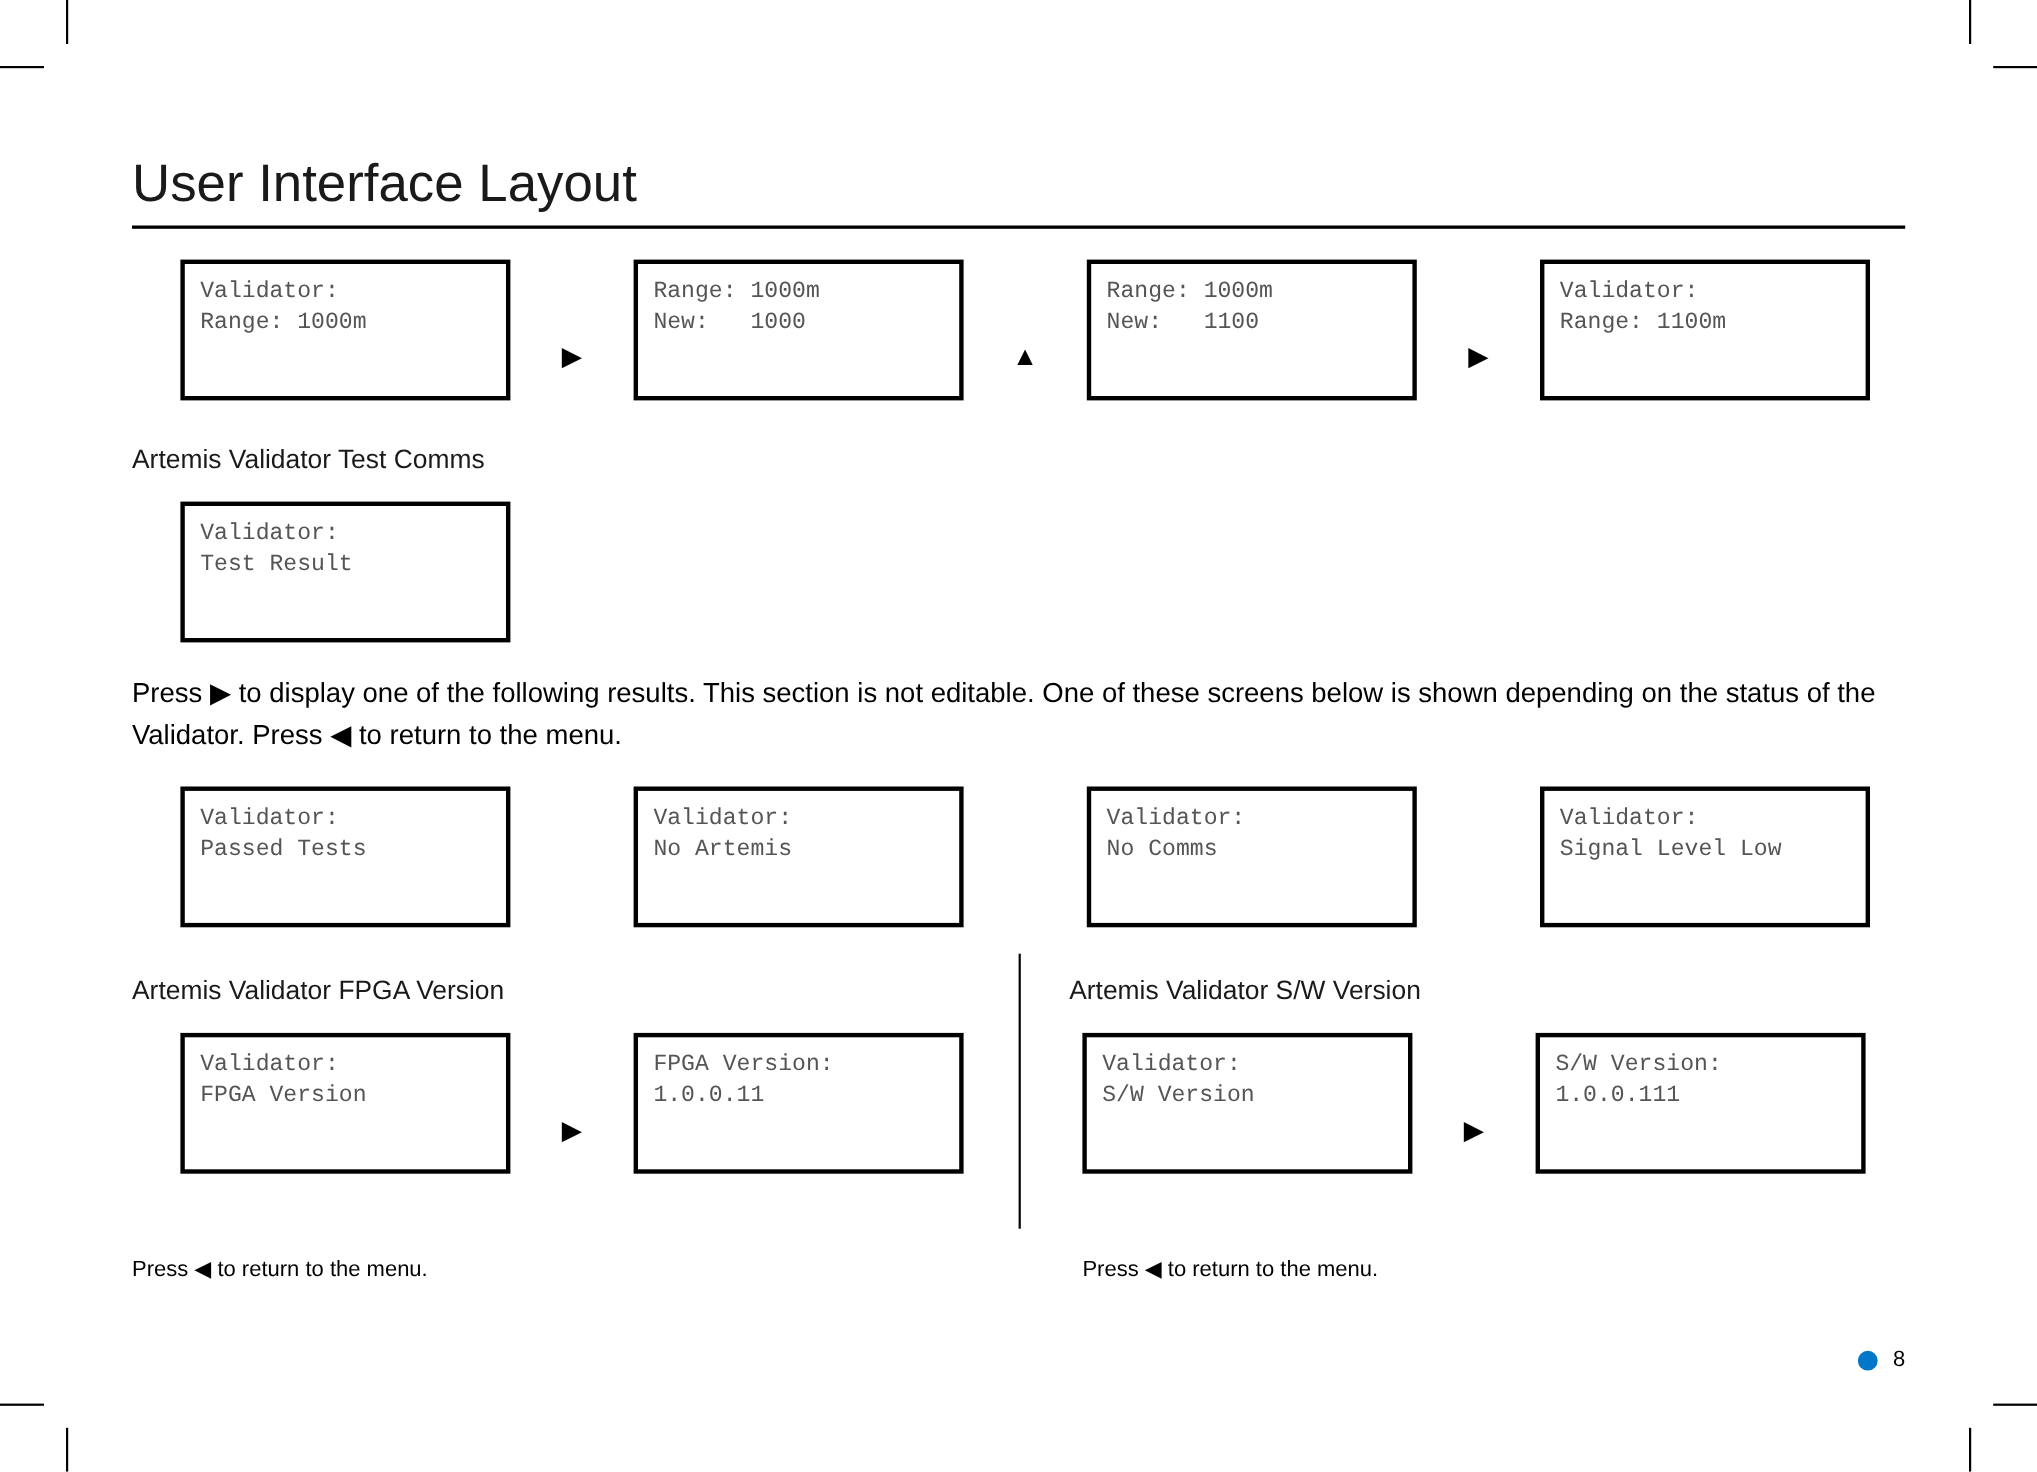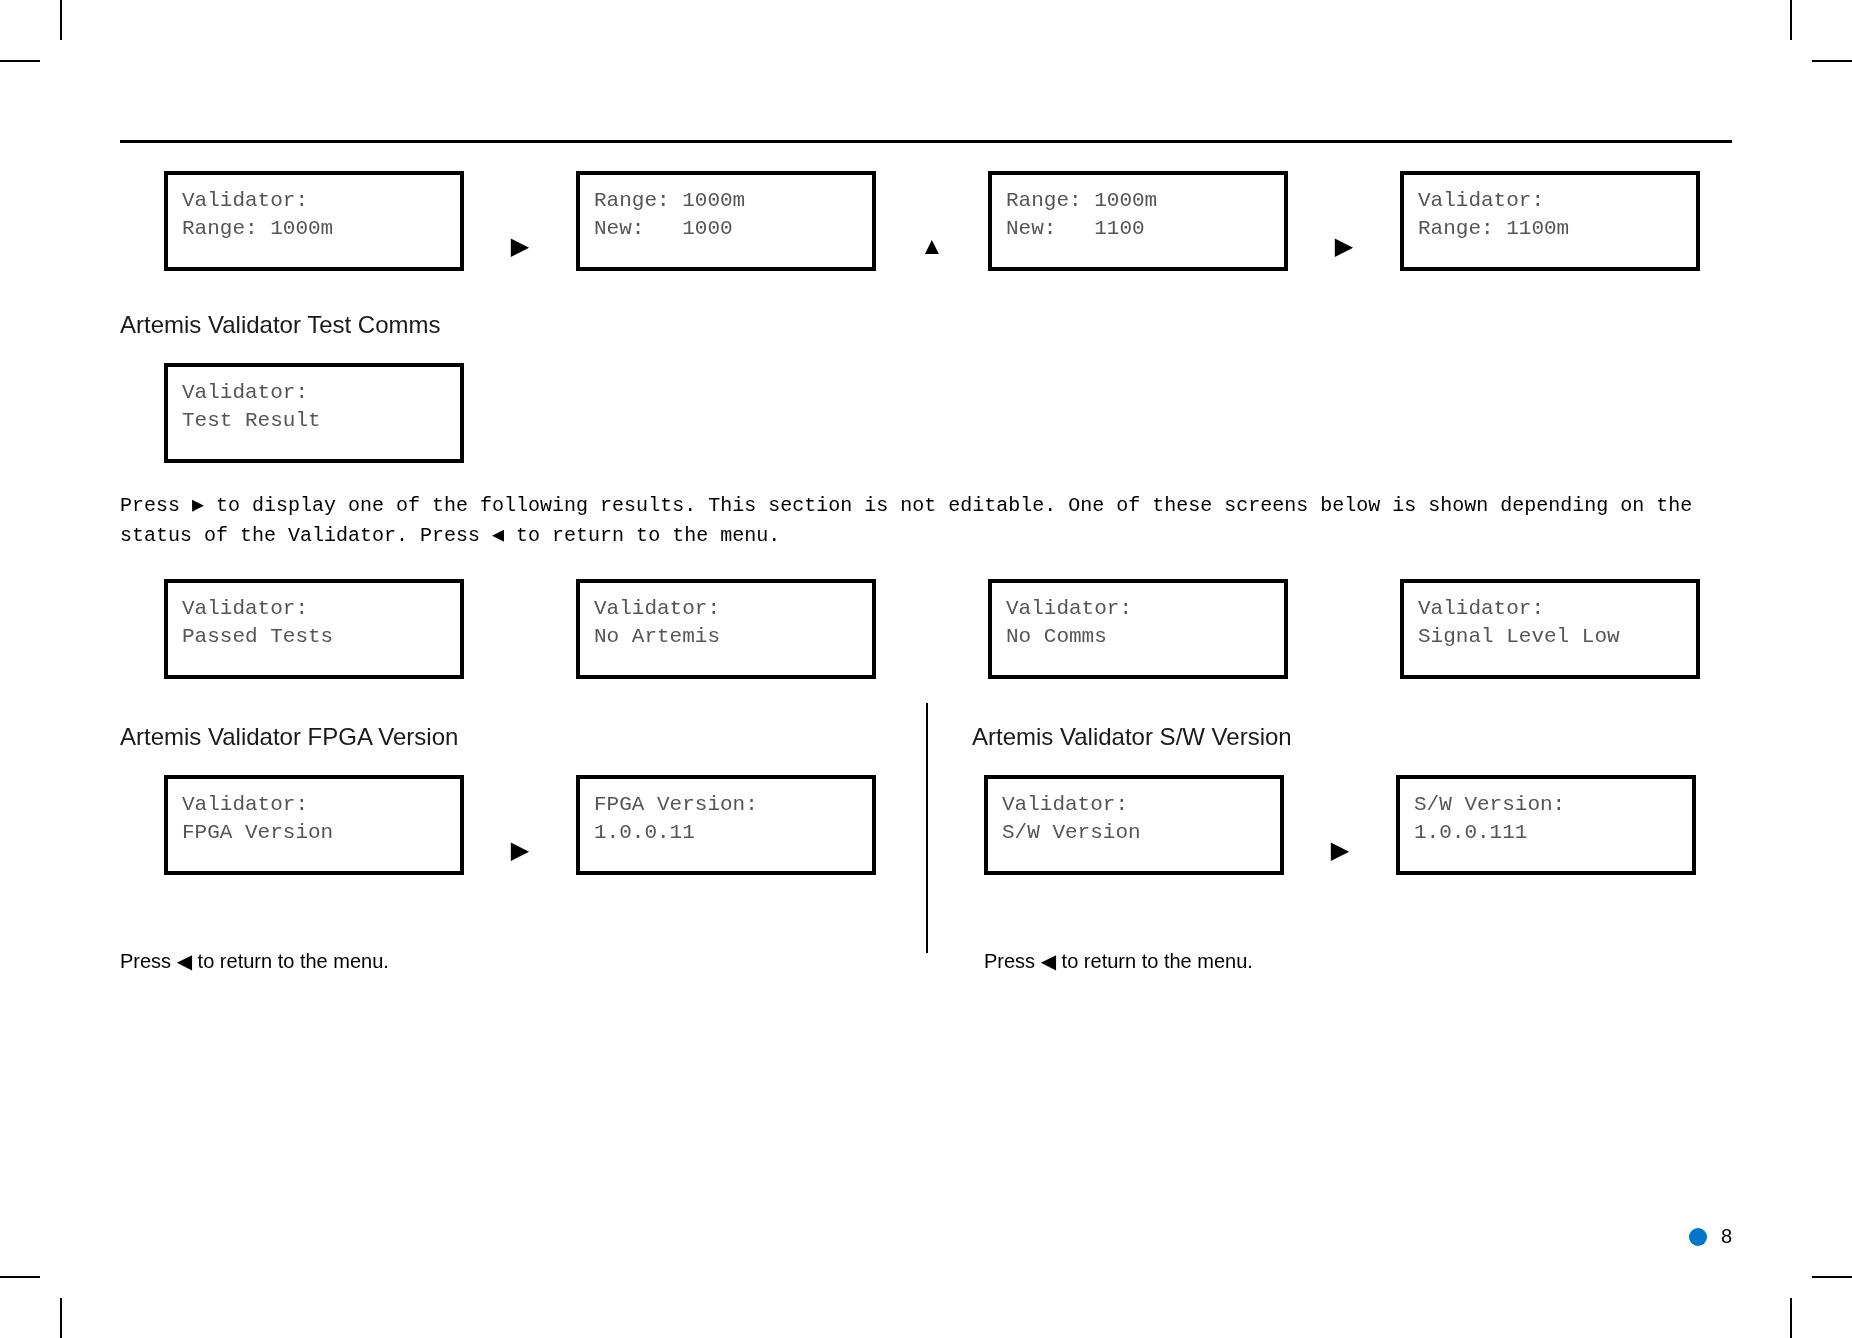--- a/index.html
+++ b/index.html
@@ -14,24 +14,24 @@
     .tr-v { right:60px; top:0; }
     .bl-h { left:0; bottom:60px; }
     .bl-v { left:60px; bottom:0; }
     .br-h { right:0; bottom:60px; }
     .br-v { right:60px; bottom:0; }
     h1 { font-size: 48px; font-weight: 400; color:#1a1a1a; margin-bottom:10px; }
     hr.rule { border:none; border-top:3px solid #000; margin-bottom:28px; }
     .section-title { font-size:24px; font-weight:400; color:#1a1a1a; margin:14px 0 24px 0; }
     .row { display:flex; align-items:center; gap:0; margin-left:44px; margin-bottom:20px; }
     .cell { display:flex; align-items:center; }
-    .screen { border:4px solid #000; width:300px; height:100px; padding:12px 14px 0 14px; font-family:"Courier New", monospace; font-size:21px; line-height:1.35; color:#555; white-space:pre; overflow:hidden; }
+    .screen { border:4px solid #000; width:300px; height:128px; padding:12px 14px 0 14px; font-family:"Courier New", monospace; font-size:21px; line-height:1.35; color:#555; white-space:pre; overflow:hidden; }
     .gap { width:112px; display:flex; align-items:flex-end; justify-content:center; height:90px; padding-bottom:6px; }
     .arrow { font-size:24px; font-family: Arial, sans-serif; color:#000; }
-    .note { font-size:20px; margin:28px 0 28px 0; line-height:1.5; color:#000;font-family:Liberation Mono, monospace; }
+    .note { font-size:25px; margin:28px 0 28px 0; line-height:1.5; color:#000; }
     .two-col { display:flex; position:relative; }
     .col { width:50%; }
     .col-left { }
     .col-right { padding-left:46px; }
     .vline { position:absolute; left:50%; top:-6px; width:2px; height:250px; background:#000; }
     .footnote { font-size:20px; margin-top:74px; }
     .pagefoot { position:absolute; right:120px; bottom:90px; display:flex; align-items:center; gap:14px; font-size:20px; }
     .dot { width:18px; height:18px; border-radius:50%; background:#0077c8; display:inline-block; }
   </style>
 </head>
@@ -40,20 +40,21 @@
 <div class="page">
   <div class="crop-h tl-h"></div>
   <div class="crop-v tl-v"></div>
   <div class="crop-h tr-h"></div>
   <div class="crop-v tr-v"></div>
   <div class="crop-h bl-h"></div>
   <div class="crop-v bl-v"></div>
   <div class="crop-h br-h"></div>
   <div class="crop-v br-v"></div>
 
+  <h1>User Interface Layout</h1>
   <hr class="rule">
 
   <div>
     <div class="row">
       <div class="cell">
           <div class="screen">Validator:
 Range: 1000m</div>
         </div>
       <div class="gap">
           <span class="arrow">▶</span>

